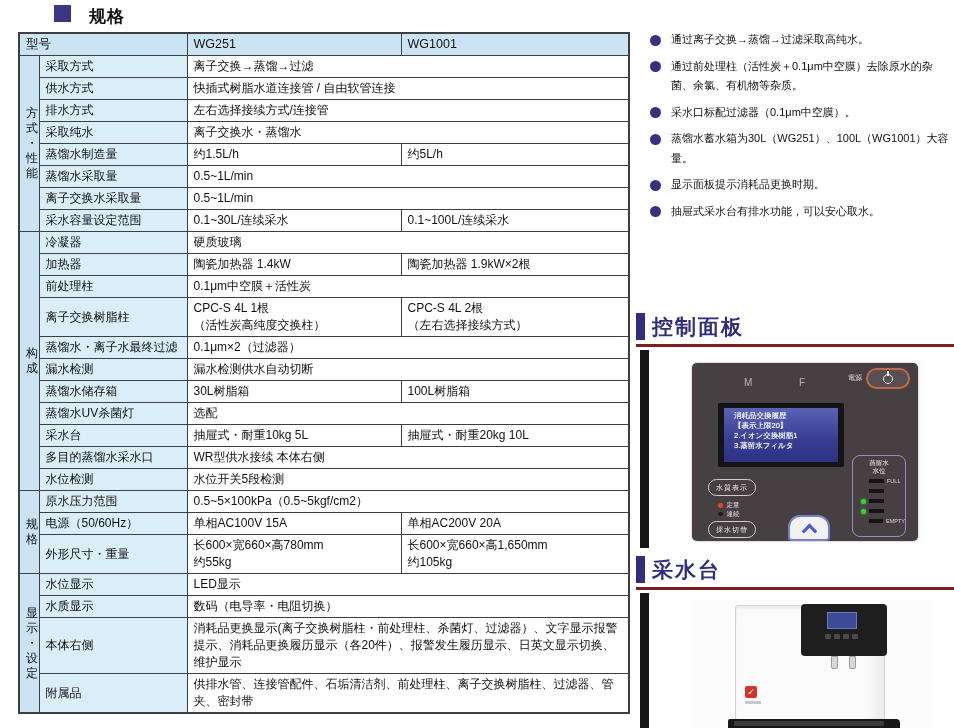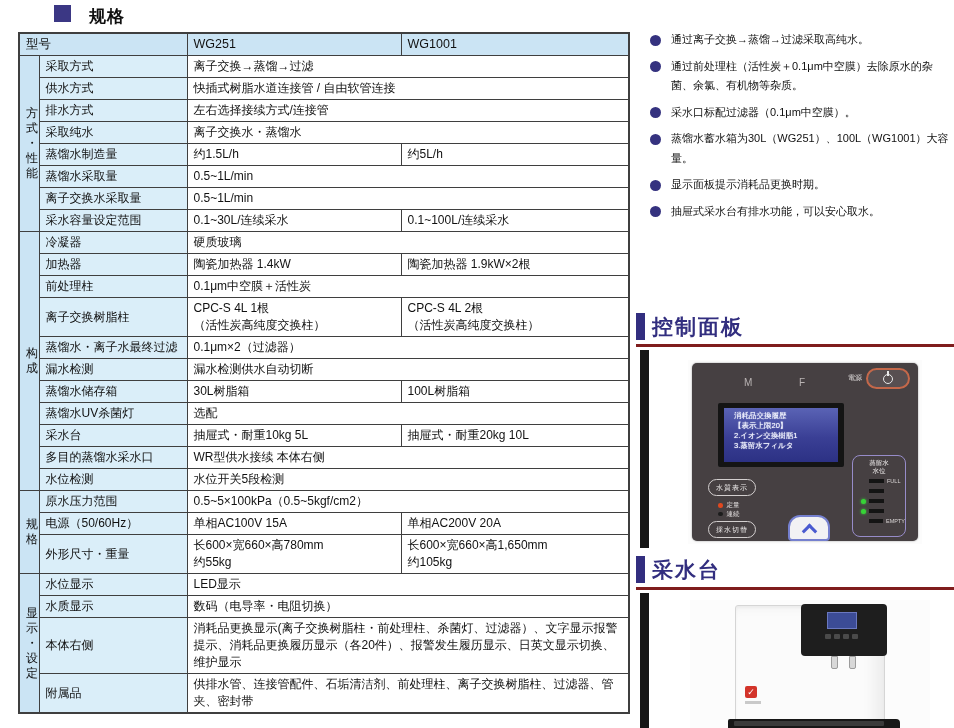--- a/index.html
+++ b/index.html
@@ -152,21 +152,21 @@
         </tr>
         <tr>
           <td class="label-cell">前处理柱</td>
           <td class="value-cell" colspan="2">0.1μm中空膜＋活性炭</td>
         </tr>
         <tr>
           <td class="label-cell">离子交换树脂柱</td>
           <td class="value-cell">CPC-S 4L 1根
 （活性炭高纯度交换柱）</td>
           <td class="value-cell">CPC-S 4L 2根
-（活性炭高纯度交换柱）</td>
+（左右选择接续方式）</td>
         </tr>
         <tr>
           <td class="label-cell">蒸馏水・离子水最终过滤</td>
           <td class="value-cell" colspan="2">0.1μm×2（过滤器）</td>
         </tr>
         <tr>
           <td class="label-cell">漏水检测</td>
           <td class="value-cell" colspan="2">漏水检测供水自动切断</td>
         </tr>
         <tr>

